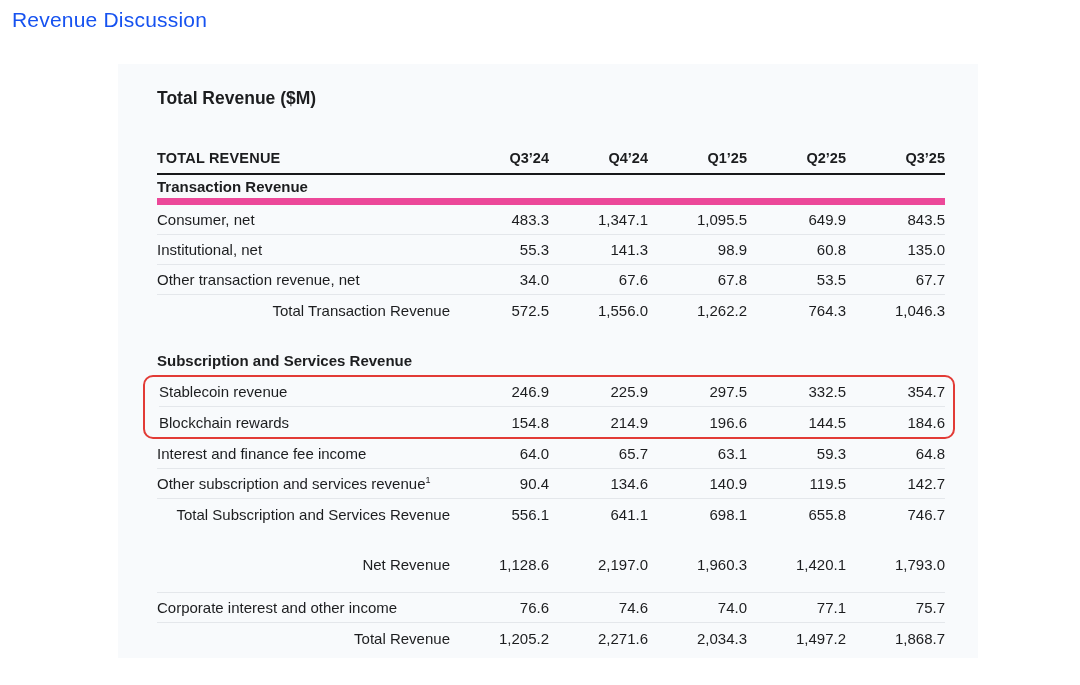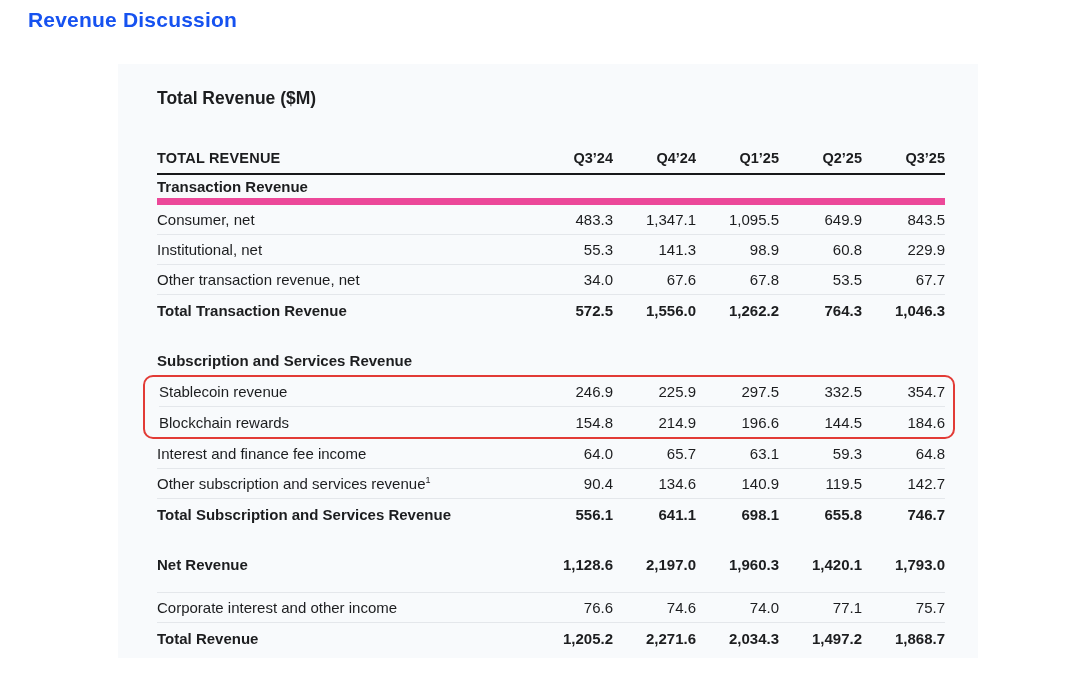--- a/index.html
+++ b/index.html
@@ -1,43 +1,43 @@
 <!DOCTYPE html>
 <html><head>
 <meta charset="utf-8">
 <style>
   * { margin:0; padding:0; box-sizing:border-box; }
   html,body { width:1080px; height:685px; background:#ffffff; overflow:hidden;
               font-family:"Liberation Sans","DejaVu Sans",sans-serif; color:#1c1d1f; }
 
   .page-title {
-    position:absolute; left:28px; top:8px;
-    font-size:21px; font-weight:bold; letter-spacing:0.2px;
+    position:absolute; left:12px; top:8px;
+    font-size:21px; font-weight:normal; letter-spacing:0.2px;
   }
 
   .report-card {
     position:absolute; left:118px; top:64px; width:860px; height:594px;
     background:#f8fafc; padding:24px 33px 20px 39px; overflow:hidden;
   }
 
   .tbl-title { font-size:17.5px; font-weight:bold; margin-bottom:34px; }
 
-  .row { display:flex; align-items:center; height:30px; }
+  .row { display:flex; align-items:center; height:30px;gap:16px; }
   .cell.label { flex:1 1 auto; font-size:15px; text-align:left; white-space:nowrap; }
   .cell.num   { flex:0 0 83px; font-size:15px; text-align:right; white-space:nowrap; }
 
   .header-row { border-bottom:2px solid #17181a; height:32px; }
   .header-row .cell { font-weight:bold; font-size:14.5px; }
   .header-row .label { letter-spacing:0.2px; }
 
   .row.section .label { font-weight:bold; }
   .row.section { border-bottom:7px solid #ec4899; }
   .row.section.noline { border-bottom:none; }
   .row.data { border-bottom:1px solid #e4e7eb; }
-  .row.total .cell { font-weight:bold; }
+  .row.total .cell { font-weight:normal;text-align:right; }
 
   .spacer { height:20px; }
   .spacer-line { height:14px; border-bottom:1px solid #e4e7eb; }
 
   .highlight-box {
     border:2px solid #e23b36; border-radius:10px;
     margin-left:-14px; margin-right:-10px;
     padding-left:14px; padding-right:8px;
   }
   .highlight-box .row.data:last-child { border-bottom:none;justify-content:space-between; }
@@ -72,21 +72,21 @@
         <div class="cell num">1,095.5</div>
         <div class="cell num">649.9</div>
         <div class="cell num">843.5</div>
       </div>
       <div class="row data">
         <div class="cell label">Institutional, net</div>
         <div class="cell num">55.3</div>
         <div class="cell num">141.3</div>
         <div class="cell num">98.9</div>
         <div class="cell num">60.8</div>
-        <div class="cell num">229.9</div>
+        <div class="cell num">135.0</div>
       </div>
       <div class="row data">
         <div class="cell label">Other transaction revenue, net</div>
         <div class="cell num">34.0</div>
         <div class="cell num">67.6</div>
         <div class="cell num">67.8</div>
         <div class="cell num">53.5</div>
         <div class="cell num">67.7</div>
       </div>
       <div class="row total">

